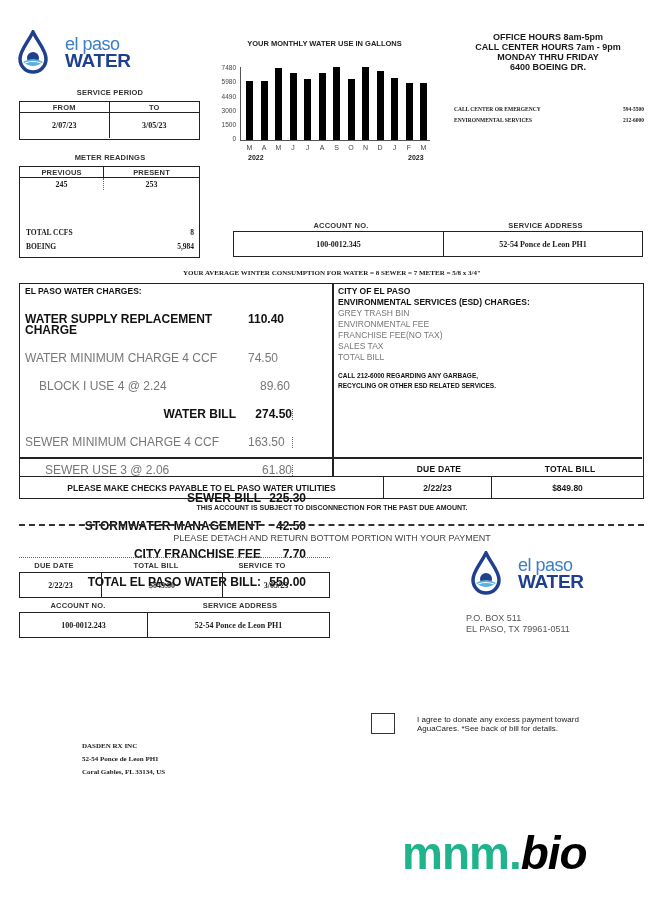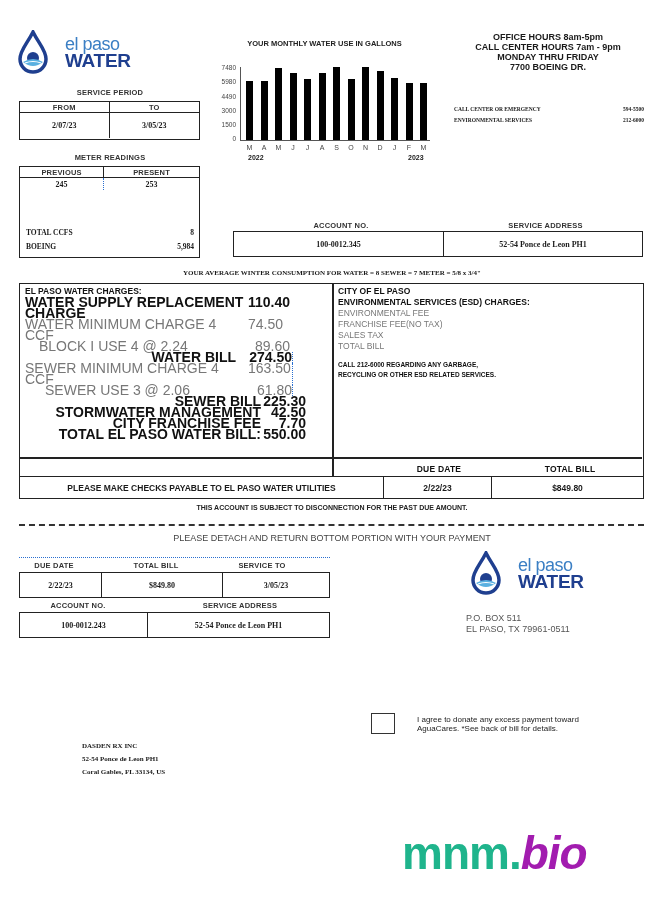--- a/index.html
+++ b/index.html
@@ -7,21 +7,21 @@
   .abs { position: absolute; }
   .mono { font-family: Liberation Serif, serif; font-weight: bold; }
   .box { border: 1.5px solid #222; }
   .lbl { font-size: 7.5px; color: #333; text-align: center; font-weight: bold; letter-spacing: 0.2px; }
   .val { font-size: 8px; text-align: center; }
   .logo { display: flex; align-items: center; }
   .logo .txt { margin-left: 16px; line-height: 1; }
   .logo .elpaso { color: #3b7fc4; font-size: 18px; letter-spacing: -0.5px; }
   .logo .water { color: #1f3f8f; font-size: 19px; font-weight: bold; letter-spacing: -0.3px; margin-top: -2px; }
   .cell { display: flex; align-items: center; justify-content: center; }
-  .chg-row { display: flex; font-size: 14px; line-height: 11px; }
+  .chg-row { display: flex; font-size: 12px; line-height: 11px; margin-top: 17px; }
   .grey { color: #777; font-weight: normal; }
   .bold { font-weight: bold; color: #111; }
   .dotted-v { border-right: 1.2px dotted #2a6fd0; }
 </style>
 </head>
 <body>
 
 <div class="abs logo" style="left:17px; top:30px;">
   <svg width="32" height="44" viewBox="0 0 32 44">
     <path d="M16 2 C10 14 3 20 3 29 A13 13 0 0 0 29 29 C29 20 22 14 16 2 Z" fill="none" stroke="#1f3f8f" stroke-width="3.5"></path>
@@ -106,21 +106,21 @@
       <div style="width: 7px; text-align: center;">M</div>
     </div>
   <div class="abs" style="left:38px; top:90px; font-size:7px; font-weight:bold;">2022</div>
   <div class="abs" style="left:198px; top:90px; font-size:7px; font-weight:bold;">2023</div>
 </div>
 
 <div class="abs" style="left:448px; top:32px; width:200px; text-align:center; font-size:9px; font-weight:bold; line-height:10px;">
   <div>OFFICE HOURS 8am-5pm</div>
   <div>CALL CENTER HOURS 7am - 9pm</div>
   <div>MONDAY THRU FRIDAY</div>
-  <div>7700 BOEING DR.</div>
+  <div>6400 BOEING DR.</div>
 </div>
 <div class="abs mono" style="left:454px; top:104px; width:190px; font-size:5.5px; line-height:11px;">
   <div style="display:flex; justify-content:space-between;">
       <span>CALL CENTER OR EMERGENCY</span>
       <span>594-5500</span>
     </div>
   <div style="display:flex; justify-content:space-between;">
       <span>ENVIRONMENTAL SERVICES</span>
       <span>212-6000</span>
     </div>
@@ -178,20 +178,21 @@
       </div>
     <div class="chg-row bold">
         <span style="width:236px;text-align:right;">TOTAL EL PASO WATER BILL:</span>
         <span style="width:45px;text-align:right;">550.00</span>
       </div>
   </div>
 
   <div class="abs" style="left:318px; top:2px; width:300px; font-size:8.5px; line-height:11px;">
     <div class="bold">CITY OF EL PASO</div>
     <div class="bold">ENVIRONMENTAL SERVICES (ESD) CHARGES:</div>
+    <div class="grey">GREY TRASH BIN</div>
     <div class="grey">ENVIRONMENTAL FEE</div>
     <div class="grey">FRANCHISE FEE(NO TAX)</div>
     <div class="grey">SALES TAX</div>
     <div class="grey">TOTAL BILL</div>
     <div class="bold" style="font-size:6.5px; margin-top:8px; line-height:10px;">CALL 212-6000 REGARDING ANY GARBAGE,</div>
     <div class="bold" style="font-size:6.5px; line-height:10px;">RECYCLING OR OTHER ESD RELATED SERVICES.</div>
   </div>
   <div class="abs" style="left:0; top:173px; width:622px; height:1.5px; background:#222;"></div>
   <div class="abs lbl" style="left:365px; top:180px; width:108px; font-size:8.5px; color:#111;">DUE DATE</div>
   <div class="abs lbl" style="left:480px; top:180px; width:140px; font-size:8.5px; color:#111;">TOTAL BILL</div>
@@ -246,14 +247,14 @@
   <div>AguaCares. *See back of bill for details.</div>
 </div>
 
 <div class="abs mono" style="left:82px; top:740px; font-size:7px; line-height:13px;">
   <div>DASDEN RX INC</div>
   <div>52-54 Ponce de Leon PH1</div>
   <div>Coral Gables, FL 33134, US</div>
 </div>
 
 <div class="abs" style="left:402px; top:830px; font-size:46px; font-weight:bold; letter-spacing:-1px; line-height:1;">
-  <span style="color:#1fb48c;">mnm.</span><span style="color:#a21caf; font-style:italic;">bio</span>
+  <span style="color:#1fb48c;">mnm.</span><span style="color:#000000; font-style:italic;">bio</span>
 </div>
 
 </body></html>

